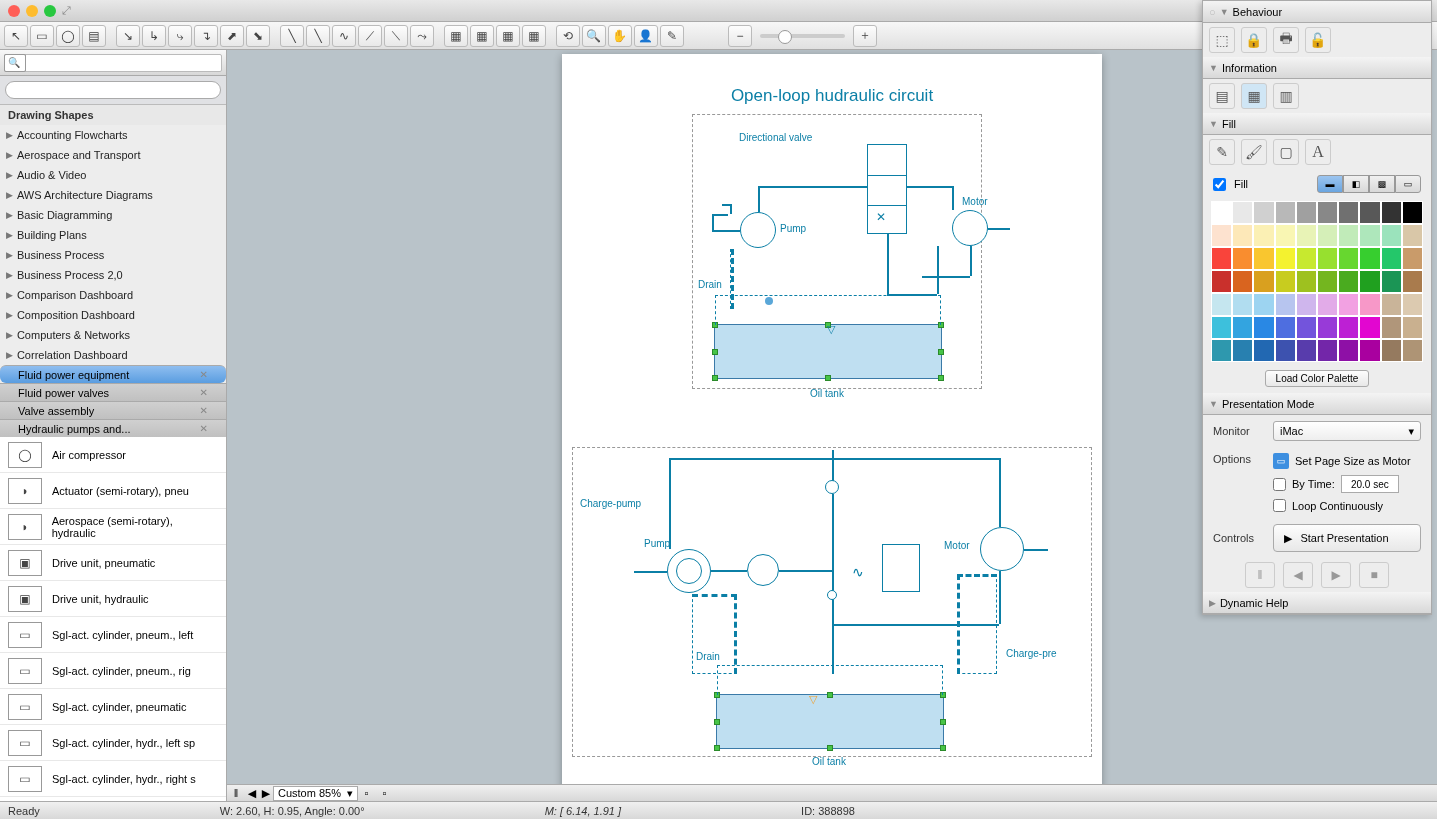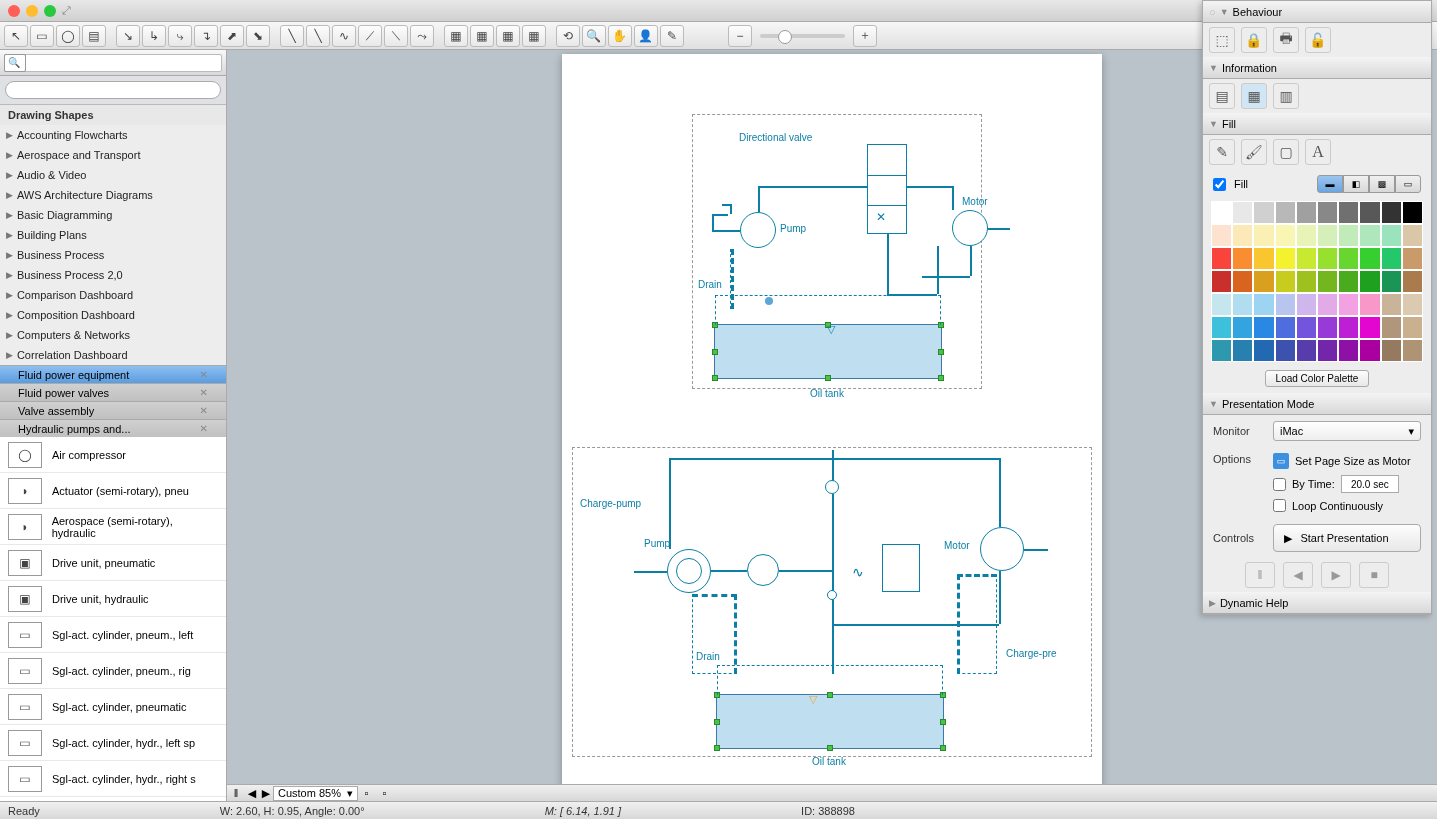--- a/index.html
+++ b/index.html
@@ -17,21 +17,21 @@
 .main { display:flex; height:calc(100% - 22px - 28px - 18px); }
 .sidebar { width:227px; background:#ededed; border-right:1px solid #aaa; display:flex; flex-direction:column; }
 .sb-head { height:26px; background:linear-gradient(#f8f8f8,#d8d8d8); border-bottom:1px solid #aaa; display:flex; align-items:center; padding:0 4px; gap:4px;}
 .sb-head .box{width:22px;height:18px;border:1px solid #999;border-radius:2px;background:#fff;display:flex;align-items:center;justify-content:center;font-size:10px;color:#5a8ec7;}
 .sb-search { padding:5px; background:#e0e1e4; border-bottom:1px solid #bbb;}
 .sb-search input{width:100%;height:18px;border:1px solid #aaa;border-radius:9px;padding:0 18px 0 8px;font-size:11px;background:#fff;}
 .sb-cat { height:20px; display:flex; align-items:center; padding:0 6px; color:#222; cursor:pointer;}
 .sb-cat .tri{margin-right:4px;color:#777;font-size:9px;}
 .sb-hdr { height:20px; padding:0 8px; font-weight:bold; color:#333; display:flex; align-items:center; background:#e8e8e8;}
 .sb-sel { height:18px; padding:0 18px; display:flex; align-items:center; justify-content:space-between; background:linear-gradient(#d0d0d0,#c0c0c0); border-top:1px solid #aaa;}
-.sb-sel.active{background:linear-gradient(#8fbef0,#5a9de0);}
+.sb-sel.active{background:linear-gradient(#8fbef0,#5a9de0);border-radius:6px;}
 .sb-sel .x{color:#888;font-size:10px;}
 .shapes { flex:1; overflow:hidden; background:#fff;}
 .shape-row{height:36px;border-bottom:1px solid #e8e8e8;display:flex;align-items:center;padding:0 8px;gap:10px;}
 .shape-ico{width:34px;height:26px;border:1px solid #999;background:#fff;display:flex;align-items:center;justify-content:center;font-size:12px;color:#444;}
 .canvas-wrap { flex:1; background:#b9c3c9; display:flex; justify-content:center; overflow:hidden; position:relative;}
 .page { width:540px; height:770px; background:#fff; margin-top:4px; box-shadow:0 2px 8px rgba(0,0,0,.3); position:relative;}
 .diag-title{position:absolute;color:#0b7fa6;font-size:17px;font-weight:500;}
 .diag-frame{position:absolute;border:1px dashed #999;}
 .diag-label{position:absolute;color:#0b7fa6;font-size:10px;}
 .tank{position:absolute;background:#bfdff1;border:1px solid #3a7aa8;}
@@ -244,20 +244,21 @@
           <div class="shape-ico">▭</div>
           <span>Sgl-act. cylinder, hydr., right s</span>
         </div>
         <div class="shape-row"></div>
       </div>
   </div>
 
   <div class="canvas-wrap">
     <div class="page">
 
+      <div class="diag-title" style="left:0;right:0;top:32px;text-align:center;">Open-loop hudraulic circuit</div>
       <div class="diag-frame" style="left:130px;top:60px;width:290px;height:275px;"></div>
       <div class="diag-label" style="left:177px;top:78px;">Directional valve</div>
       <div class="box" style="left:305px;top:90px;width:40px;height:90px;">
         <div style="position:absolute;left:0;top:30px;right:0;border-top:1.5px solid #0b7fa6;"></div>
         <div style="position:absolute;left:0;top:60px;right:0;border-top:1.5px solid #0b7fa6;"></div>
         <div style="position:absolute;left:8px;top:65px;font-size:12px;color:#0b7fa6;">✕</div>
       </div>
       <div class="circ" style="left:178px;top:158px;width:36px;height:36px;"></div>
       <div class="diag-label" style="left:218px;top:169px;">Pump</div>
       <div class="line h" style="left:150px;top:176px;width:28px;"></div>

